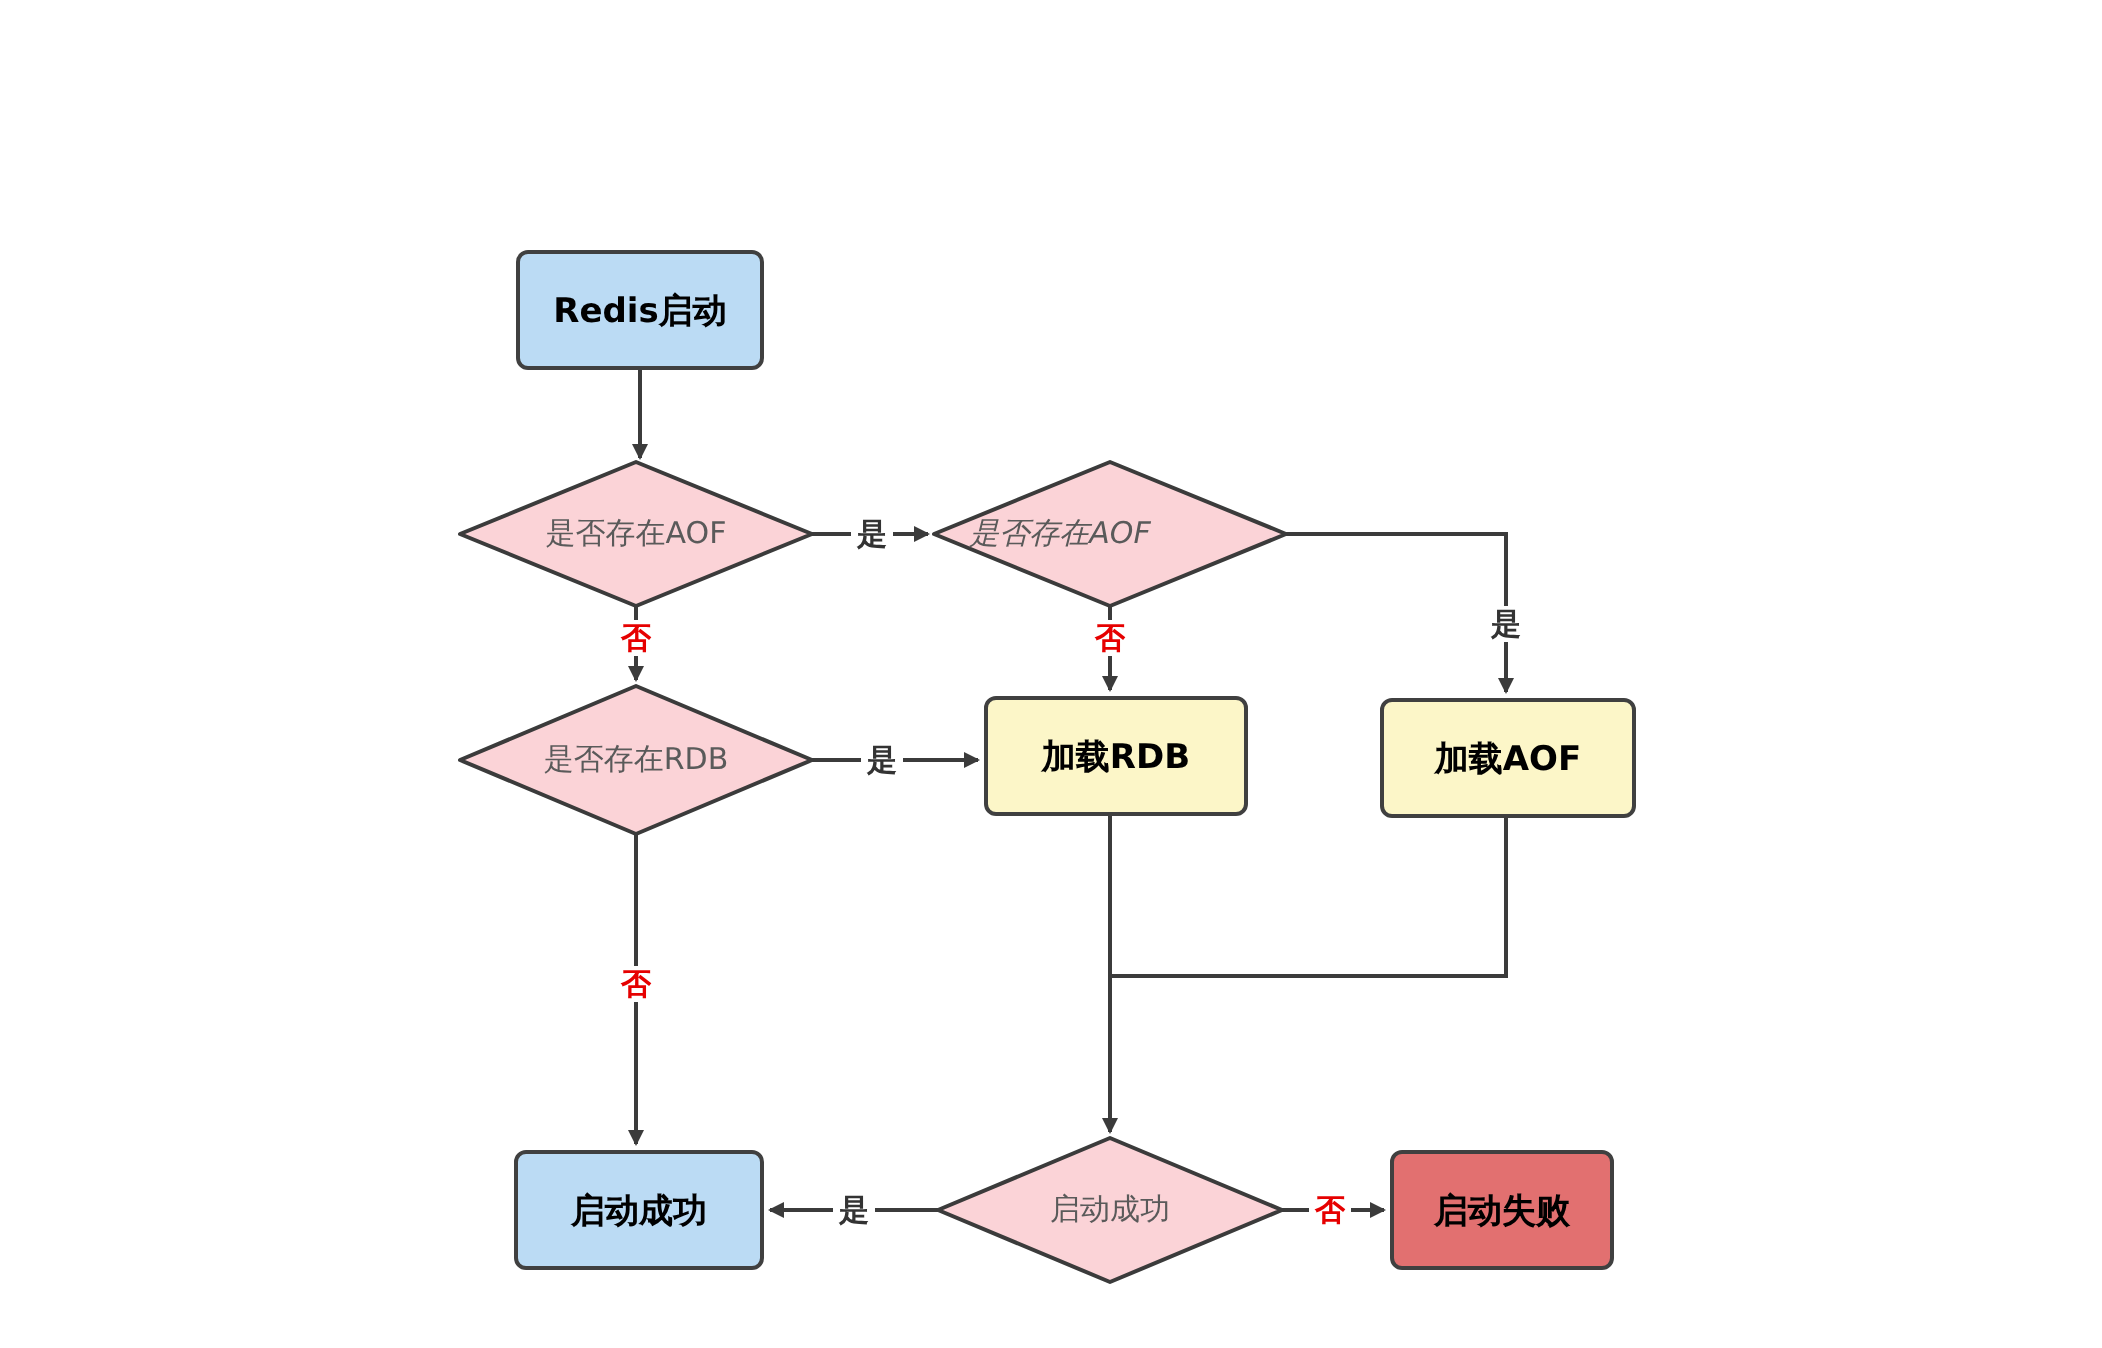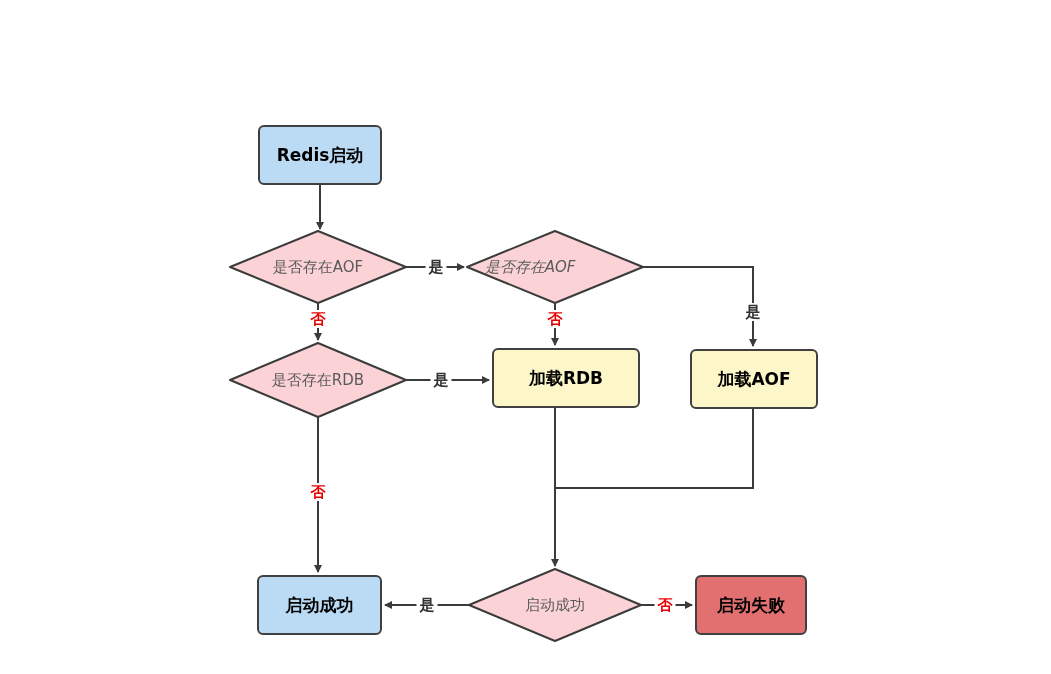--- a/index.html
+++ b/index.html
@@ -107,21 +107,21 @@
     <path class="conn" marker-end="url(#arw)" d="M641,605 L692,605"></path>
 
     <polygon class="diamond" points="318,231 406,267 318,303 230,267"></polygon>
     <polygon class="diamond" points="555,231 643,267 555,303 467,267"></polygon>
     <polygon class="diamond" points="318,343 406,380 318,417 230,380"></polygon>
     <polygon class="diamond" points="555,569 641,605 555,641 469,605"></polygon>
   </svg>
 
   <div class="node blue" style="left:258px; top:125px; width:124px; height:60px;">Redis启动</div>
 
-  <div class="node yellow" style="left:492px; top:348px; width:148px; height:60px;">加载RDB</div>
+  <div class="node yellow" style="left:492px; top:348px; width:132px; height:60px;">加载RDB</div>
 
   <div class="node yellow" style="left:690px; top:349px; width:128px; height:60px;">加载AOF</div>
 
   <div class="node blue" style="left:257px; top:575px; width:125px; height:60px;">启动成功</div>
 
   <div class="node red" style="left:695px; top:575px; width:112px; height:60px;">启动失败</div>
 
   <div class="diamond-label" style="left:318px; top:267px;">是否存在AOF</div>
   <div class="diamond-label" style="left:530px; top:267px;font-style:italic;">是否存在AOF</div>
   <div class="diamond-label" style="left:318px; top:380px;">是否存在RDB</div>

